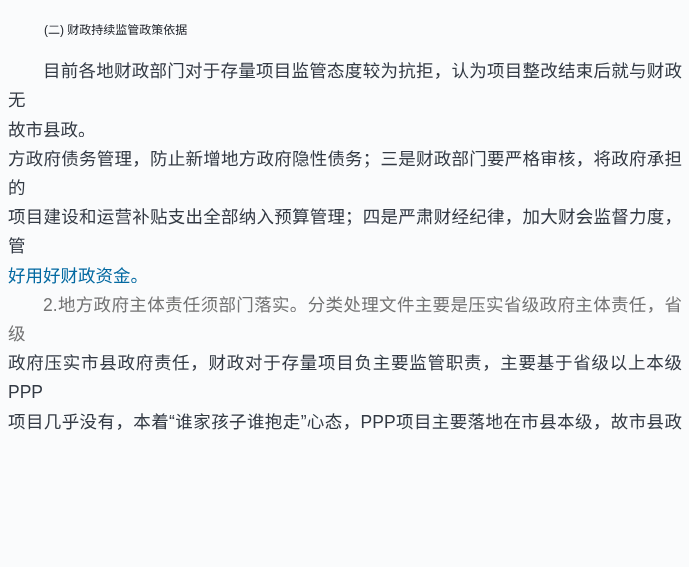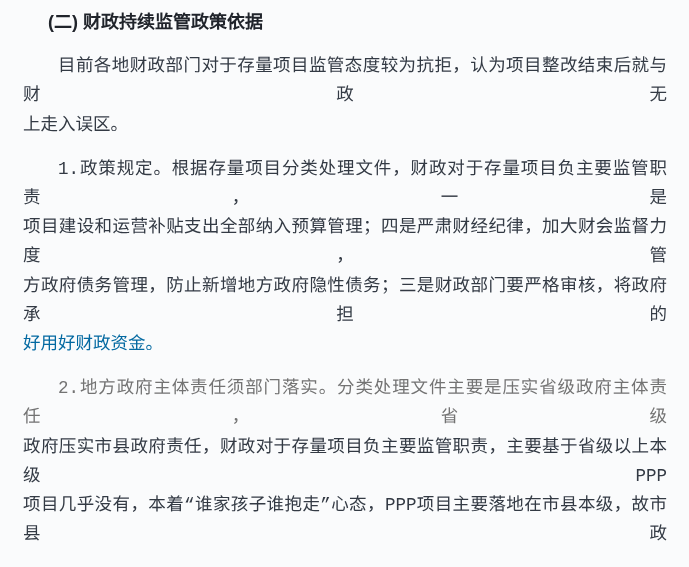--- a/index.html
+++ b/index.html
@@ -13,30 +13,29 @@
     background: #fafbfc;
     font-family: "Liberation Sans", sans-serif;
   }
   .page {
     box-sizing: border-box;
     width: 689px;
     height: 567px;
     padding: 4px 7px 0 8px;
   }
   .heading {
-    margin: 4px;
-    font-size: 18px;
-    font-weight: bold;
+    margin: 12px;
+    font-size: 12px;
+    font-weight: normal;
     line-height: 29.2px;
     text-indent: 2em;
     white-space: nowrap;
   }
   .paragraph {
-    margin: 15px;
-    font-family: Liberation Mono, monospace;
+    margin: 0;
   }
   .line {
     font-size: 17.5px;
     line-height: 29.2px;
     text-align: justify;
     text-align-last: justify;
   }
   .line.first {
     text-indent: 2em;
   }
@@ -45,26 +44,25 @@
   }
 </style>
 </head>
 <body style="background: rgb(250, 251, 252);">
 
 <div class="page">
   <h2 class="heading" style="color: rgb(32, 36, 43);">(二) 财政持续监管政策依据</h2>
   <div id="document-body">
       <div class="paragraph">
         <div class="line first" style="color: rgb(51, 58, 68);">目前各地财政部门对于存量项目监管态度较为抗拒，认为项目整改结束后就与财政无</div>
-        <div class="line para-end" style="color: rgb(51, 58, 68);">上走入误区。</div>
+        <div class="line para-end" style="color: rgb(51, 58, 68);">故市县政。</div>
       </div>
       <div class="paragraph">
-        <div class="line first" style="color: rgb(51, 58, 68);">1.政策规定。根据存量项目分类处理文件，财政对于存量项目负主要监管职责，一是</div>
+        <div class="line" style="color: rgb(51, 58, 68);">方政府债务管理，防止新增地方政府隐性债务；三是财政部门要严格审核，将政府承担的</div>
         <div class="line" style="color: rgb(51, 58, 68);">项目建设和运营补贴支出全部纳入预算管理；四是严肃财经纪律，加大财会监督力度，管</div>
-        <div class="line" style="color: rgb(51, 58, 68);">方政府债务管理，防止新增地方政府隐性债务；三是财政部门要严格审核，将政府承担的</div>
         <div class="line para-end" style="color: #0369a1;">好用好财政资金。</div>
       </div>
       <div class="paragraph">
         <div class="line first" style="color: #737373;">2.地方政府主体责任须部门落实。分类处理文件主要是压实省级政府主体责任，省级</div>
         <div class="line" style="color: rgb(51, 58, 68);">政府压实市县政府责任，财政对于存量项目负主要监管职责，主要基于省级以上本级PPP</div>
         <div class="line" style="color: rgb(51, 58, 68);">项目几乎没有，本着“谁家孩子谁抱走”心态，PPP项目主要落地在市县本级，故市县政</div>
       </div>
     </div>
 </div>
 

